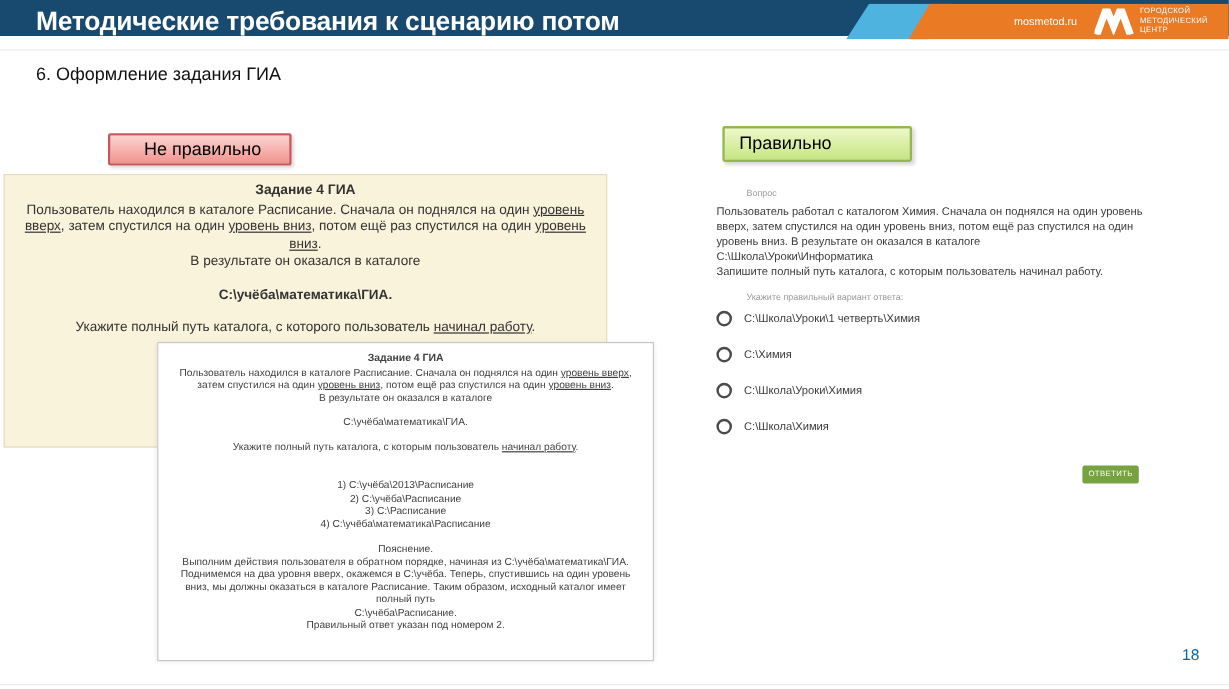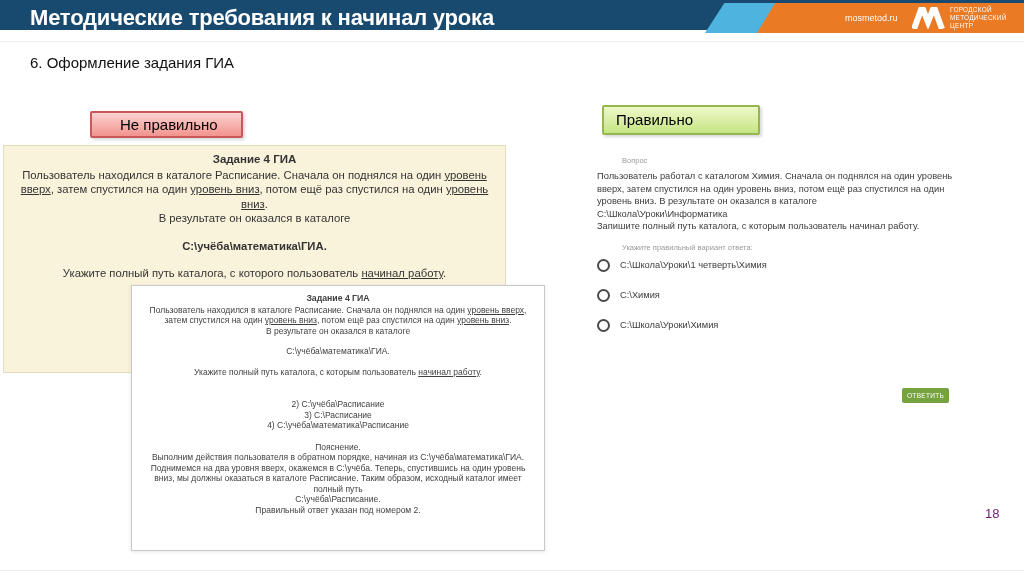--- a/index.html
+++ b/index.html
@@ -64,30 +64,30 @@
   .options { position:absolute; left:597px; top:257px; width:380px; }
   .opt { display:flex; align-items:center; height:16px; margin-bottom:14px; cursor:pointer; }
   .radio { width:13px; height:13px; border:2px solid #4a4a4a; border-radius:50%;
            background:#fff; flex:0 0 13px; }
   .opt-label { margin-left:10px; font-size:9.3px; color:#3c3c3c; }
   .submit { position:absolute; left:902px; top:388px; width:47px; height:15px;
             background:#76A23F; border:none; border-radius:2px; color:#fff;
             font-size:6.5px; line-height:15px; text-align:center; letter-spacing:0.3px;
             font-family:"Liberation Sans", sans-serif; cursor:pointer; }
 
-  .page-num { position:absolute; left:985px; top:506px; font-size:13px; color:#701a75; }
+  .page-num { position:absolute; left:985px; top:538px; font-size:13px; color:#0369a1; }
   .bottom-rule { position:absolute; left:0; top:570px; width:1024px; height:1px; background:#ECECEC; }
 </style>
 </head>
 <body>
 
 <div class="topbar"></div>
 <div class="stripe"></div>
 <div class="orange"></div>
-<div class="topbar-title">Методические требования к начинал урока</div>
+<div class="topbar-title">Методические требования к сценарию потом</div>
 <span class="site">mosmetod.ru</span>
 <svg class="logo" width="34" height="22" viewBox="0 0 34 22">
   <path d="M2 22 L10 0 L16 15 L22 0 L30 22" stroke="#ffffff" stroke-width="6" fill="none"></path>
 </svg>
 <div class="logo-text">
   <div>ГОРОДСКОЙ</div>
   <div>МЕТОДИЧЕСКИЙ</div>
   <div>ЦЕНТР</div>
 </div>
 <div class="header-rule"></div>
@@ -101,20 +101,21 @@
   <div class="path">C:\учёба\математика\ГИА.</div>
   <div class="quest"><span>Укажите полный путь каталога, с которого пользователь </span><u>начинал работу</u><span>.</span></div>
 </div>
 
 <div class="card-white">
   <div class="ttl">Задание 4  ГИА</div>
   <div class="para"><span>Пользователь находился в каталоге Расписание. Сначала он поднялся на один </span><u>уровень вверх</u><span>, затем спустился на один </span><u>уровень вниз</u><span>, потом ещё раз спустился на один </span><u>уровень вниз</u><span>.</span><br><span>В результате он оказался в каталоге</span></div>
   <div class="path">C:\учёба\математика\ГИА.</div>
   <div class="quest"><span>Укажите полный путь каталога, с которым пользователь </span><u>начинал работу</u><span>.</span></div>
   <div class="answers">
+    <div>1) C:\учёба\2013\Расписание</div>
     <div>2) C:\учёба\Расписание</div>
     <div>3) C:\Расписание</div>
     <div>4) C:\учёба\математика\Расписание</div>
   </div>
   <div class="expl-title">Пояснение.</div>
   <div><span>Выполним действия пользователя в обратном порядке, начиная из C:\учёба\математика\ГИА. Поднимемся на два уровня вверх, окажемся в C:\учёба. Теперь, спустившись на один уровень вниз, мы должны оказаться в каталоге Расписание. Таким образом, исходный каталог имеет полный путь</span><br><span>C:\учёба\Расписание.</span></div>
   <div class="note">Правильный ответ указан под номером 2.</div>
 </div>
 
 <div class="verdict right">Правильно</div>
@@ -133,18 +134,22 @@
     <span class="opt-label">C:\Школа\Уроки\1 четверть\Химия</span>
   </div>
   <div class="opt">
     <span class="radio"></span>
     <span class="opt-label">C:\Химия</span>
   </div>
   <div class="opt">
     <span class="radio"></span>
     <span class="opt-label">C:\Школа\Уроки\Химия</span>
   </div>
+  <div class="opt">
+    <span class="radio"></span>
+    <span class="opt-label">C:\Школа\Химия</span>
+  </div>
 </div>
 
 <button class="submit">ОТВЕТИТЬ</button>
 
 <div class="page-num">18</div>
 <div class="bottom-rule"></div>
 
 </body></html>

